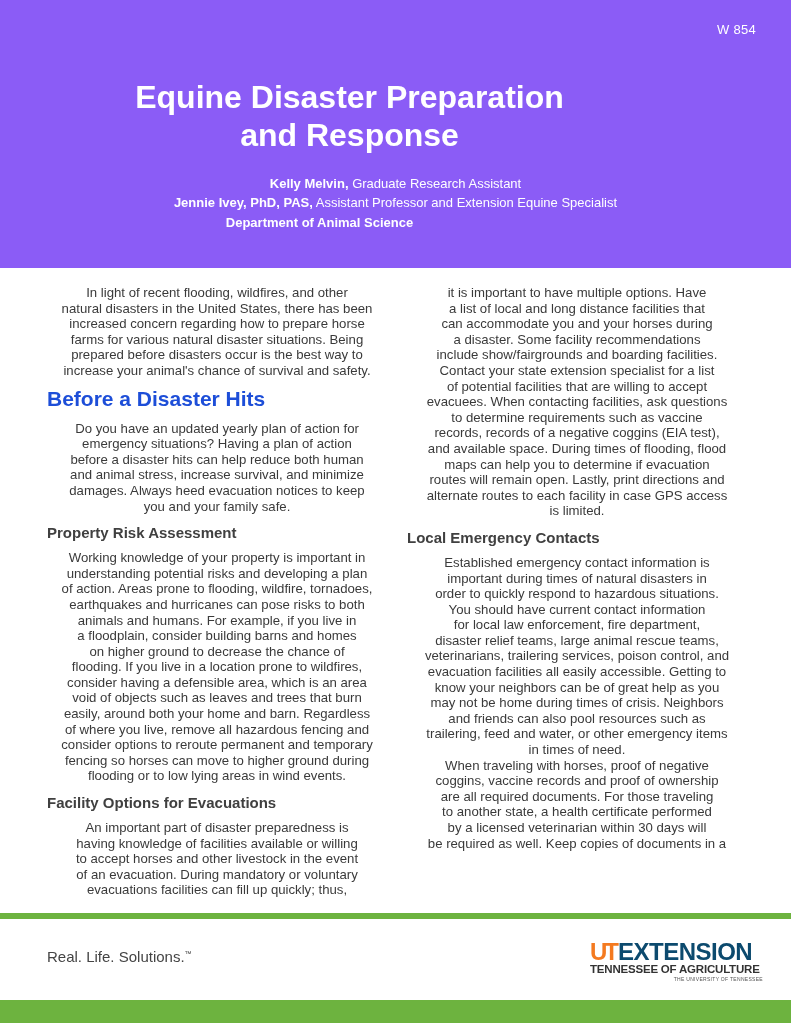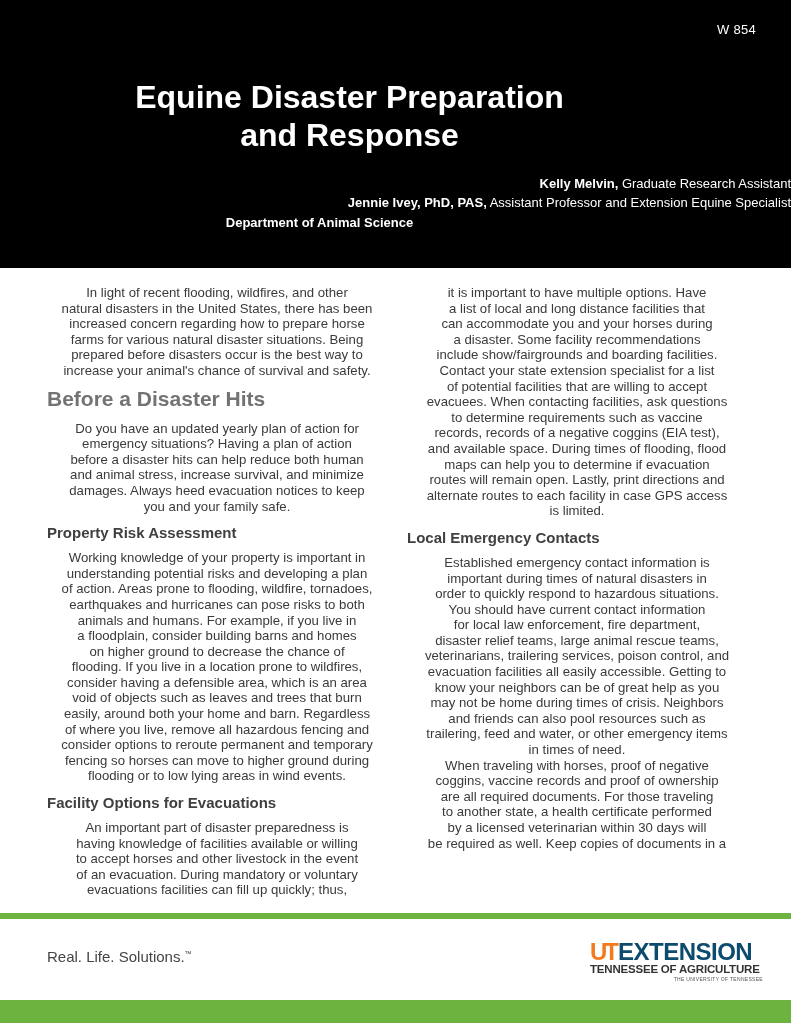--- a/index.html
+++ b/index.html
@@ -1,29 +1,29 @@
 <!DOCTYPE html>
 <html><head>
 <meta charset="utf-8">
 <style>
   html, body { margin: 0; padding: 0; background: #ffffff; }
   body { width: 791px; height: 1023px; position: relative; overflow: hidden;
          font-family: "Liberation Sans", "DejaVu Sans", sans-serif; color: #333333; }
-  .header { position: absolute; left: 0; top: 0; width: 791px; height: 268px; background: #000000; color: #ffffff; }
+  .header { position: absolute; left: 0; top: 0; width: 791px; height: 268px; background: #8b5cf6; color: #ffffff; }
   .doc-code { position: absolute; right: 35px; top: 22px; font-size: 13px; font-weight: 500; letter-spacing: 0.3px; }
   .title { position: absolute; left: 0; width: 699px; top: 78px; text-align: center; font-size: 32px; font-weight: 700; line-height: 38px; }
-  .authors { position: absolute; left: 0; width: 791px; top: 174px; text-align: right; font-size: 13px; line-height: 19px; }
+  .authors { position: absolute; left: 0; width: 791px; top: 174px; text-align: center; font-size: 13px; line-height: 19px; }
   .authors .name { font-weight: 700; }
   .dept { position: absolute; left: 0; width: 639px; top: 215px; text-align: center; font-size: 13px; font-weight: 700; }
 
   .col { position: absolute; top: 285px; width: 340px; font-size: 13.2px; line-height: 15.6px; color: #3a3a3a; }
   .col-left { left: 47px; }
   .col-right { left: 407px; }
   .col p { margin: 0; white-space: pre-line; text-align: center; }
-  .h1 { color: #737373; font-size: 21px; font-weight: 700; margin: 8px 0 10px 0; line-height: 24px; }
+  .h1 { color: #1d4ed8; font-size: 21px; font-weight: 700; margin: 8px 0 10px 0; line-height: 24px; }
   .h2 { color: #404040; font-size: 15px; font-weight: 700; margin: 10px 0 8px 0; line-height: 18px; }
 
   .green-rule { position: absolute; left: 0; top: 913px; width: 791px; height: 6px; background: #6db33f; }
   .tagline { position: absolute; left: 47px; top: 948px; font-family: Liberation Sans, sans-serif; font-size: 15px; color: #444444; }
   .tagline sup { font-size: 7px; }
   .logo { position: absolute; left: 590px; top: 941px; width: 175px; }
   .logo-top { display: flex; align-items: flex-end; height: 22px; }
   .ut { color: #f47a20; font-size: 24px; font-weight: 900; letter-spacing: -3px; line-height: 22px; font-family: "Liberation Sans", sans-serif; }
   .ext { color: #0c4a6e; font-size: 24px; font-weight: 700; letter-spacing: -0.5px; line-height: 22px; margin-left: 2px; }
   .inst { color: #333333; font-size: 11.5px; font-weight: 700; line-height: 13px; letter-spacing: -0.2px; }

